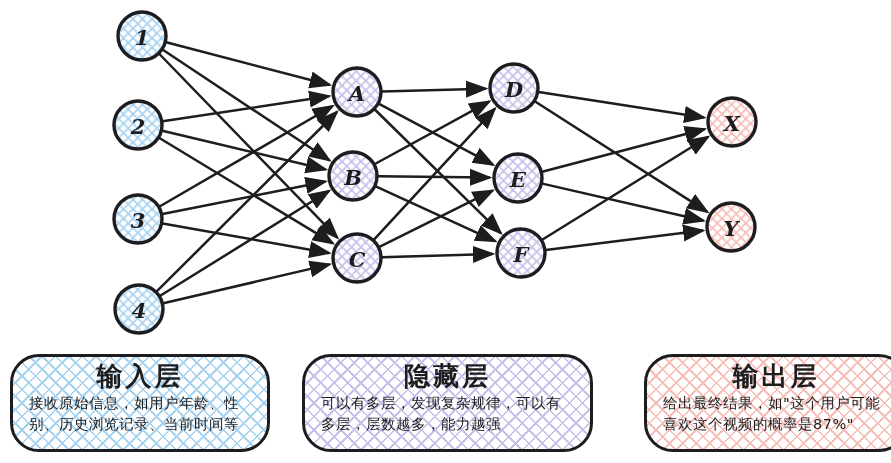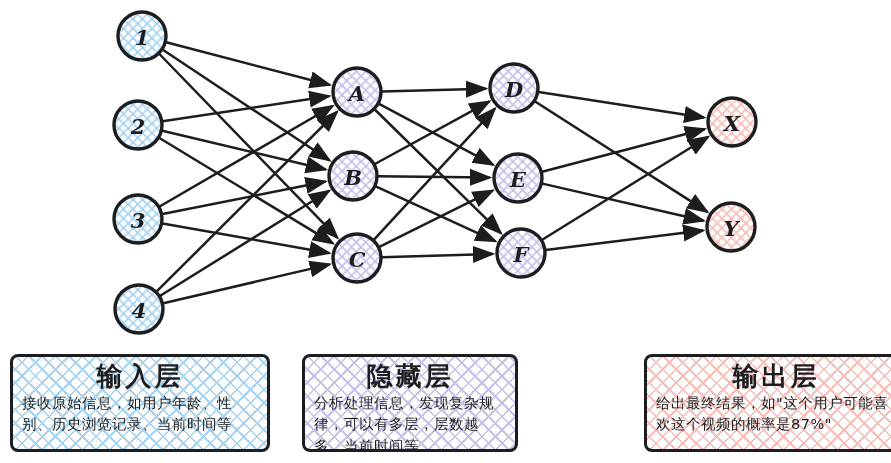--- a/index.html
+++ b/index.html
@@ -25,50 +25,50 @@
     fill:var(--ink);text-anchor:middle;dominant-baseline:central;
   }
   #arrowhead-path{fill:var(--ink);}
   #hatch-input path{stroke:var(--c-input);}
   #hatch-hidden path{stroke:var(--c-hidden);}
   #hatch-output path{stroke:var(--c-output);}
   .hatch-line{stroke-width:1.8;fill:none;}
   
   .legend-box{
     position:absolute;top:354px;height:98px;
-    border:3px solid var(--ink);border-radius:8px;
+    border:3px solid var(--ink);border-radius:29px;
     overflow:hidden;text-align:center;
     background-color:#fff;
   }
   .legend-box.input{
     left:10px;width:260px;
     background-image:
       repeating-linear-gradient(45deg,  var(--c-input) 0 1.8px, transparent 1.8px 9.5px),
       repeating-linear-gradient(135deg, var(--c-input) 0 1.8px, transparent 1.8px 9.5px);
   }
   .legend-box.hidden{
-    left:302px;width:216px;
+    left:302px;width:291px;
     background-image:
       repeating-linear-gradient(45deg,  var(--c-hidden) 0 1.8px, transparent 1.8px 9.5px),
       repeating-linear-gradient(135deg, var(--c-hidden) 0 1.8px, transparent 1.8px 9.5px);
   }
   .legend-box.output{
     left:608px;width:264px;
     background-image:
       repeating-linear-gradient(45deg,  var(--c-output) 0 1.8px, transparent 1.8px 9.5px),
       repeating-linear-gradient(135deg, var(--c-output) 0 1.8px, transparent 1.8px 9.5px);
     margin-left: 36px;
   }
   .legend-title{
     font-size:26px;font-weight:bold;letter-spacing:3px;
     margin-top:3px;line-height:1.25;
   }
   .legend-body{
     font-size:14.5px;line-height:1.5;text-align:left;
-    padding:0 9px;letter-spacing:0.5px;
+    padding:0 16px;letter-spacing:0.5px;
   }
 </style>
 </head>
 <body>
 
 <svg id="net" width="891" height="350" viewBox="0 0 891 350" xmlns="http://www.w3.org/2000/svg">
   <defs>
     <marker id="arrowhead" viewBox="0 0 10 10" refX="8.5" refY="5" markerWidth="9" markerHeight="9" orient="auto">
       <path id="arrowhead-path" d="M0,1.2 L10,5 L0,8.8 Z"></path>
     </marker>
@@ -169,19 +169,19 @@
     </g>
 </svg>
 
 <div class="legend-box input">
   <div class="legend-title">输入层</div>
   <div class="legend-body">接收原始信息，如用户年龄、性别、历史浏览记录、当前时间等</div>
 </div>
 
 <div class="legend-box hidden">
   <div class="legend-title">隐藏层</div>
-  <div class="legend-body">分析处理信息，发现复杂规律，可以有多层，层数越多，当前时间等</div>
+  <div class="legend-body">可以有多层，发现复杂规律，可以有多层，层数越多，能力越强</div>
 </div>
 
 <div class="legend-box output">
   <div class="legend-title">输出层</div>
   <div class="legend-body">给出最终结果，如"这个用户可能喜欢这个视频的概率是87%"</div>
 </div>
 
 </body></html>

